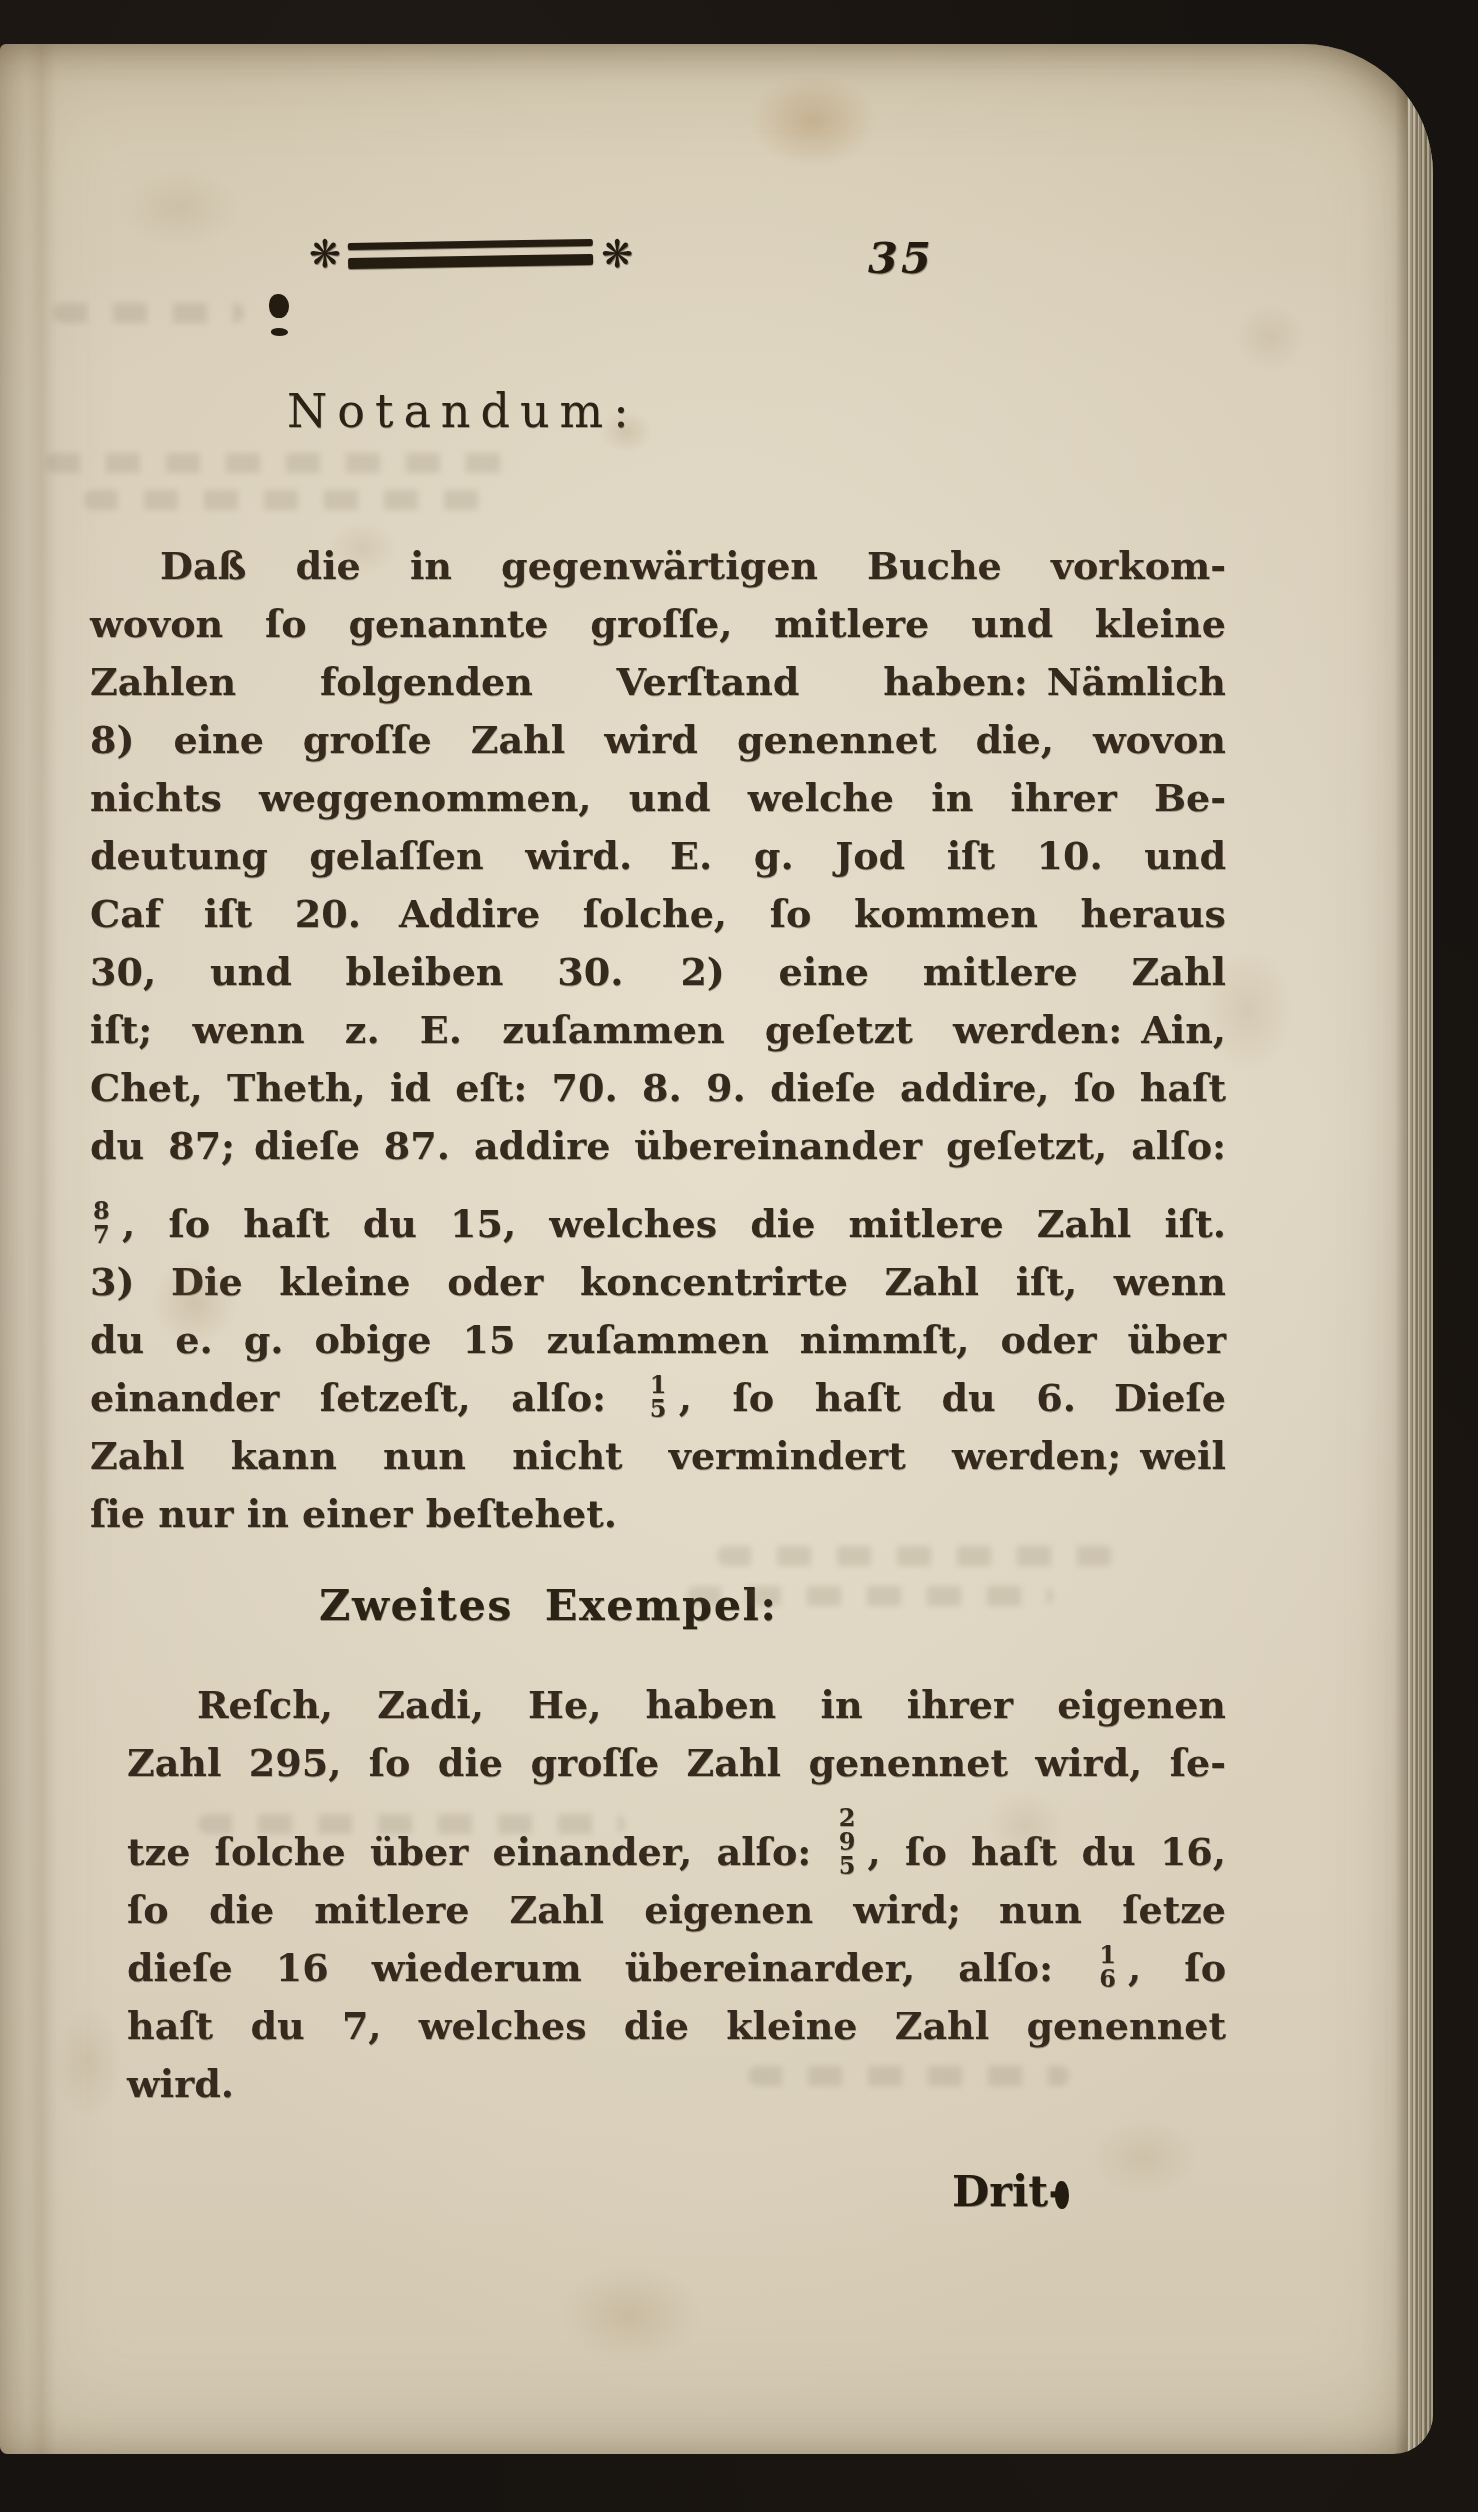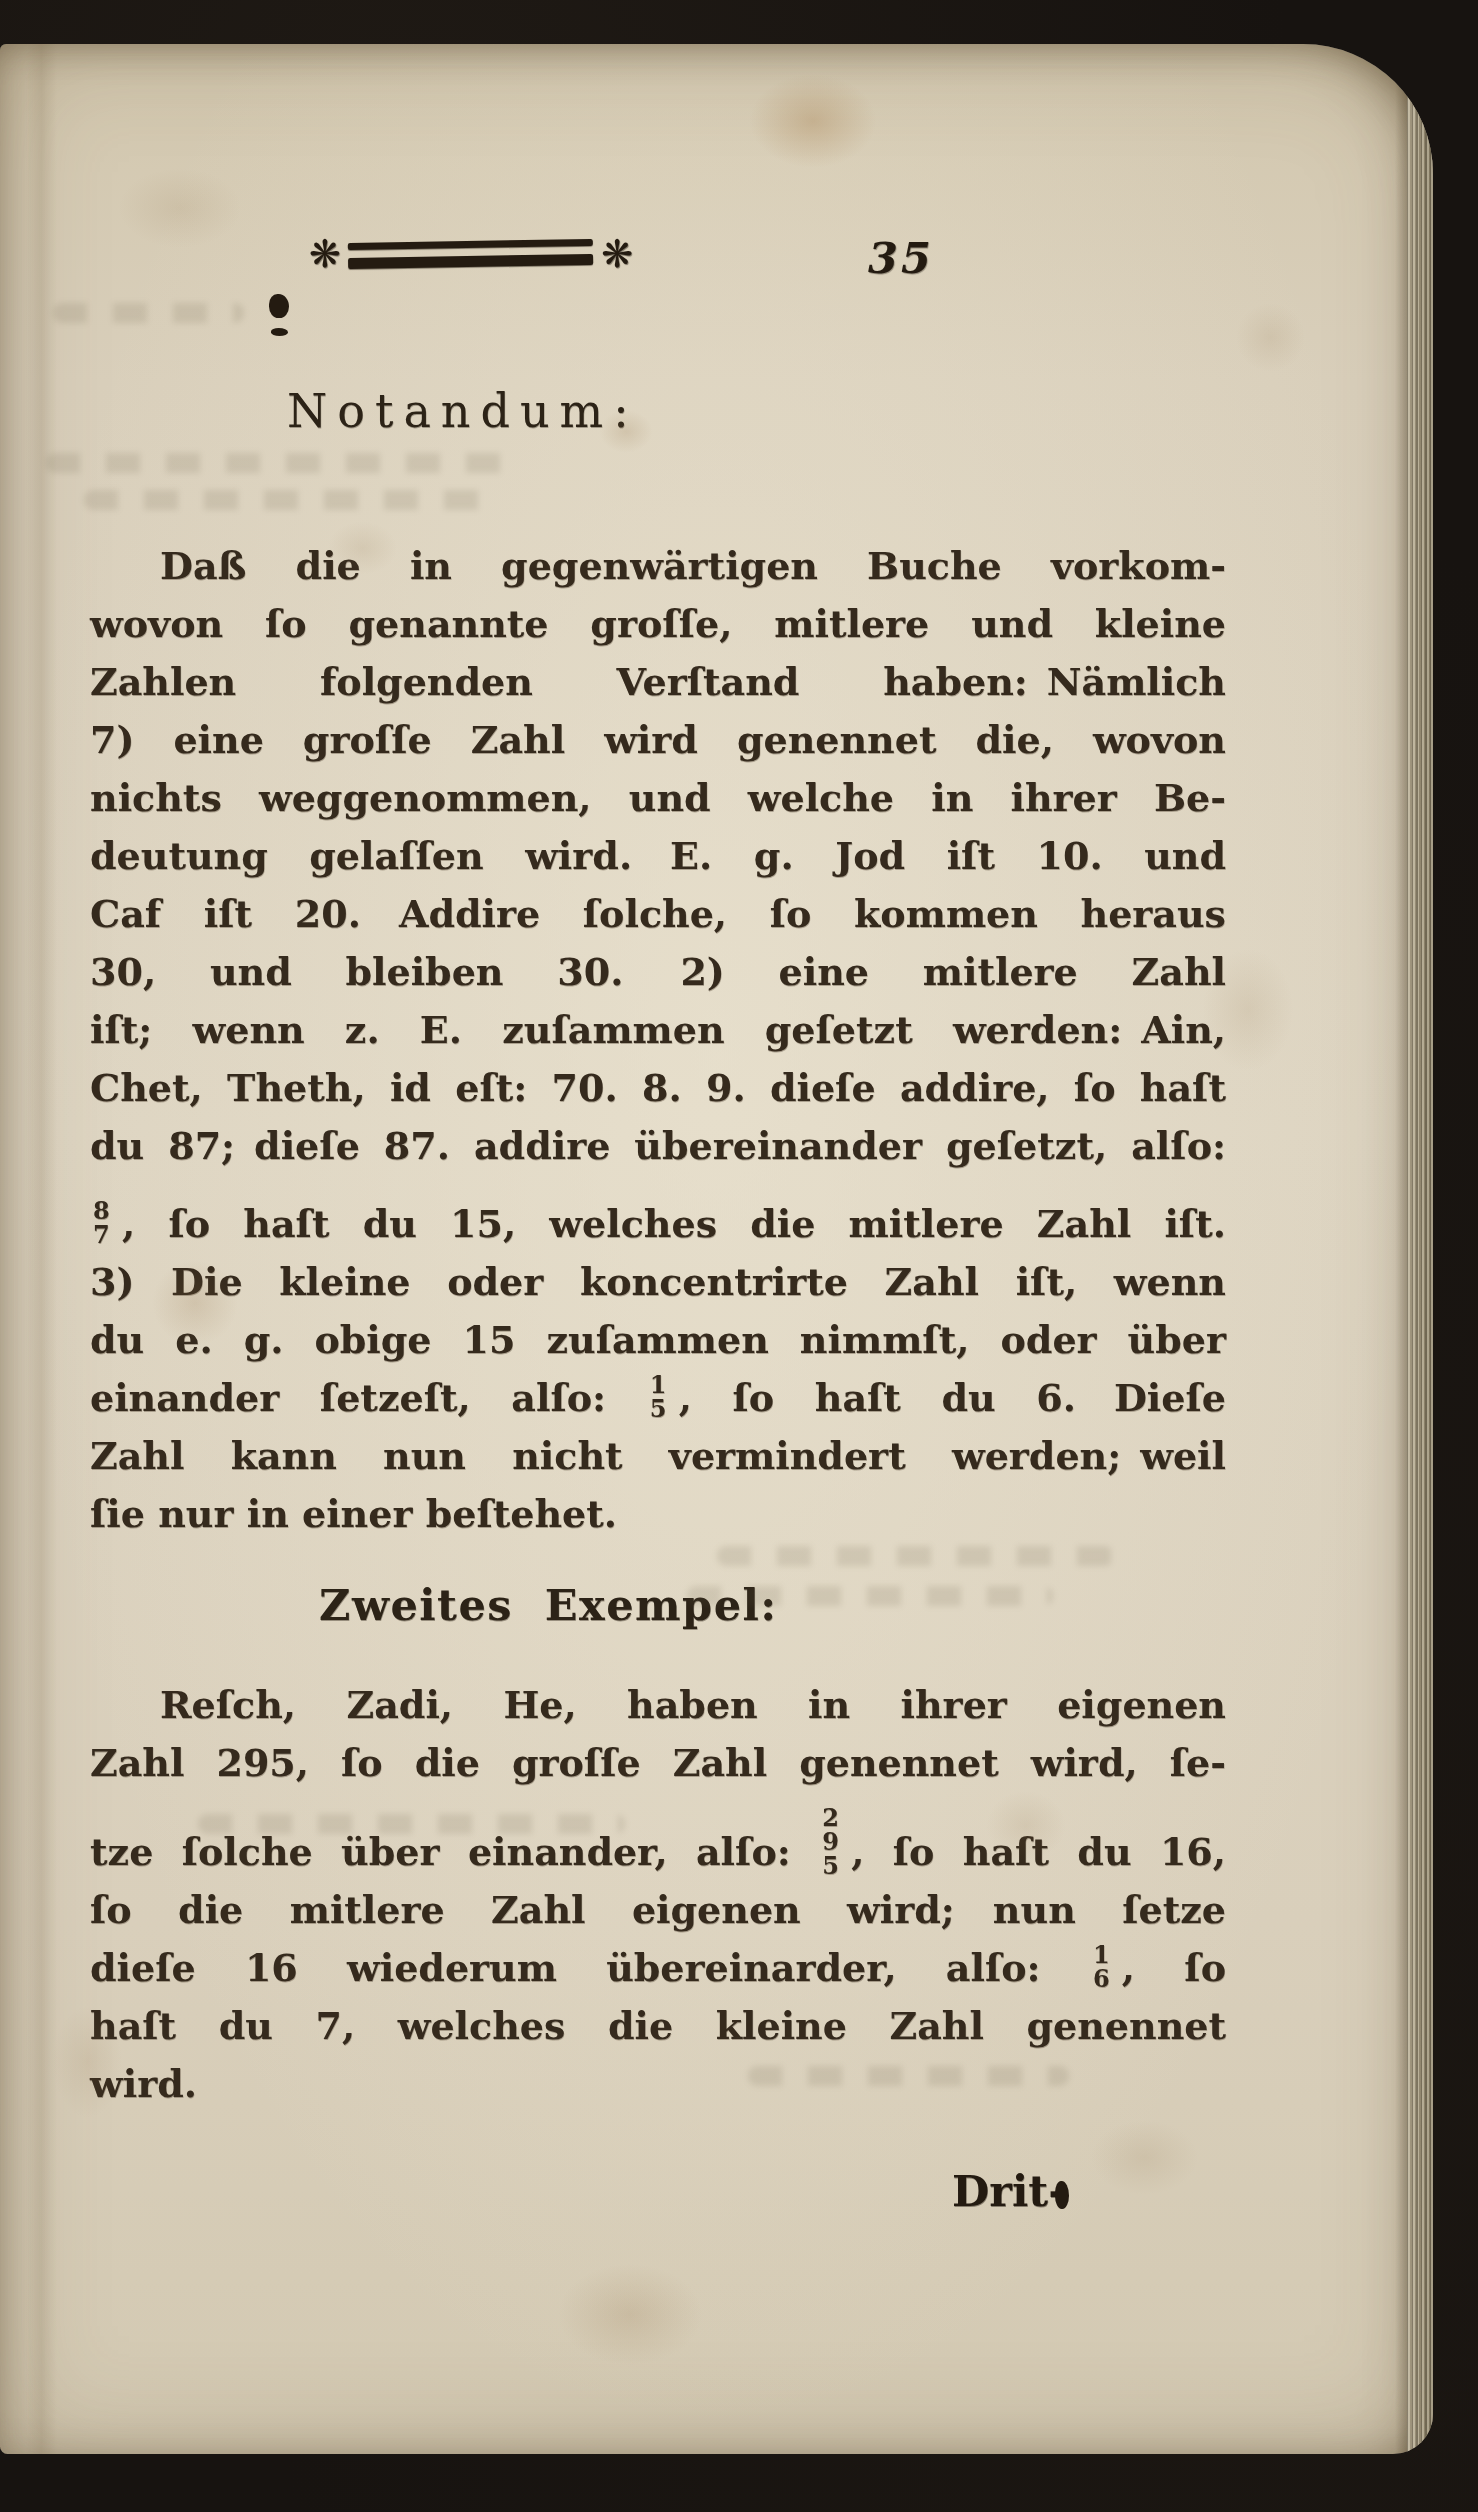--- a/index.html
+++ b/index.html
@@ -103,21 +103,21 @@
     font-size:24px;line-height:24px;font-weight:700;font-style:normal;
   }
   .stack.tall{bottom:-13px;}
   .stack i{font-style:normal;display:block;}
   .h2{
     margin:37px 0 0 229px;
     font-size:43px;font-weight:700;word-spacing:15.3px;letter-spacing:1.5px;
     color:#2c2317;
     text-shadow:0.5px 0.8px 0.6px rgba(44,35,23,.4);
   }
-  #para2{margin-top:46px;}
+  #para2{margin-top:46px;margin-left:37px;}
   #para2 .line.l3{margin-top:30.5px;}
   #para1 .line.l12{margin-top:20px;}
   .catchword{
     margin-top:53px;padding-right:160px;
     text-align:right;
     font-size:43px;font-weight:700;color:#241b11;
     text-shadow:0.5px 0.8px 0.6px rgba(36,27,17,.45);
   }
   
   .stain{position:absolute;border-radius:50%;pointer-events:none;}
@@ -149,21 +149,21 @@
     </div>
 
     <div class="pagenum">35</div>
 
     <div class="textcol">
       <div class="h1">Notandum:</div>
       <div class="para" id="para1">
           <div class="line indent">Daß die in gegenwärtigen Buche vorkom-</div>
           <div class="line">wovon ſo genannte groſſe, mitlere und kleine</div>
           <div class="line">Zahlen folgenden Verſtand haben: Nämlich</div>
-          <div class="line">7) eine groſſe Zahl wird genennet die, wovon</div>
+          <div class="line">8) eine groſſe Zahl wird genennet die, wovon</div>
           <div class="line">nichts weggenommen, und welche in ihrer Be-</div>
           <div class="line">deutung gelaſſen wird. E. g. Jod iſt 10. und</div>
           <div class="line">Caf iſt 20. Addire ſolche, ſo kommen heraus</div>
           <div class="line">30, und bleiben 30.  2) eine mitlere Zahl</div>
           <div class="line">iſt; wenn z. E. zuſammen geſetzt werden: Ain,</div>
           <div class="line">Chet, Theth, id eſt: 70. 8. 9. dieſe addire, ſo haſt</div>
           <div class="line">du 87; dieſe 87. addire übereinander geſetzt, alſo:</div>
           <div class="line l12"><span class="fracwrap"><span class="stack">
                 <i>8</i>
                 <i>7</i>

